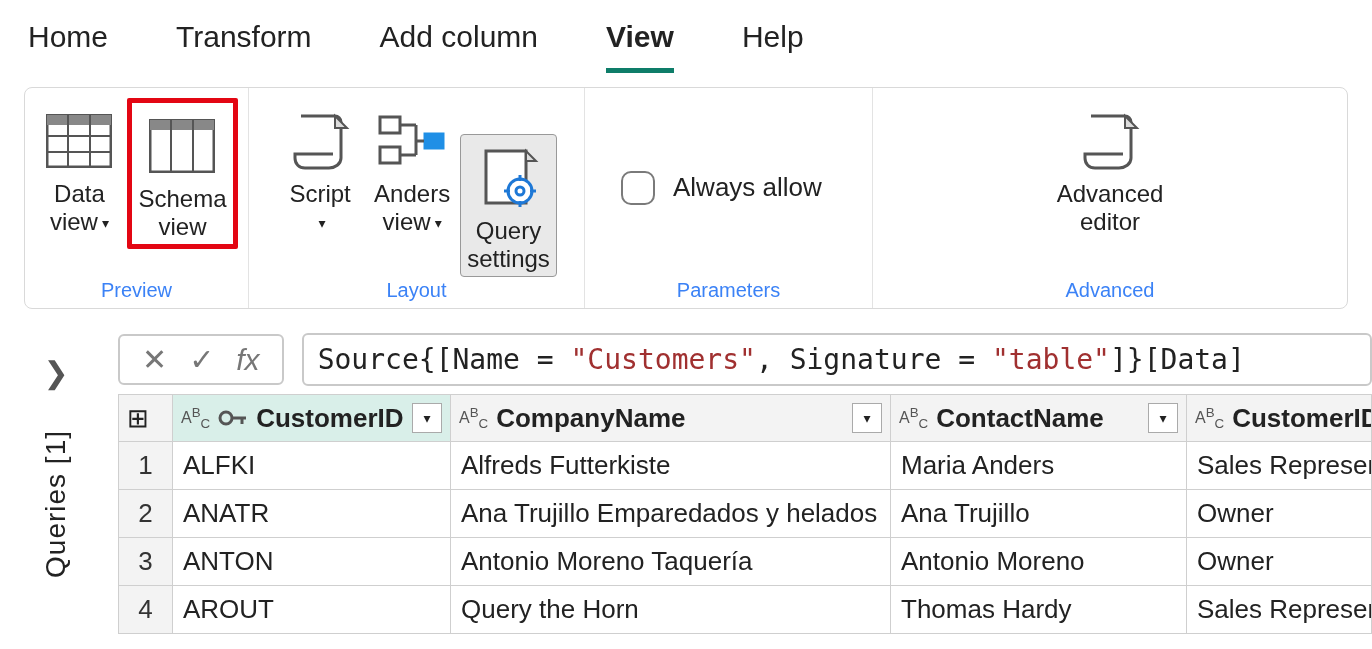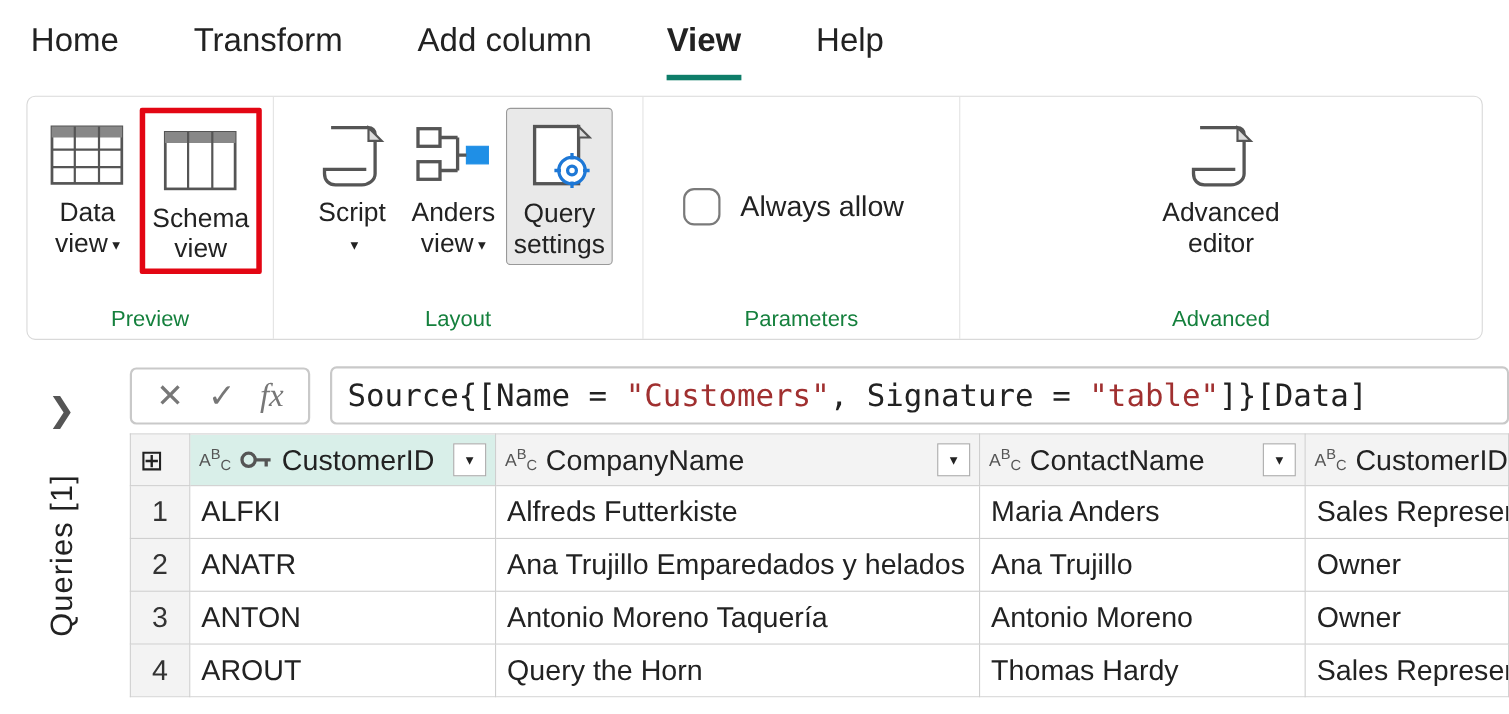--- a/index.html
+++ b/index.html
@@ -45,21 +45,21 @@
   }
   .group:last-child { border-right: none; }
   .group-buttons {
     display: flex;
     flex: 1;
     align-items: flex-start;
     gap: 4px;
   }
   .group-label {
     font-size: 20px;
-    color: #15803d;
+    color: #3b82f6;
     padding-top: 2px;
   }
   .rbtn {
     display: flex;
     flex-direction: column;
     align-items: center;
     justify-content: flex-start;
     padding: 4px 6px;
     border-radius: 4px;
     cursor: pointer;
@@ -69,21 +69,21 @@
     font-size: 24px;
   }
   .rbtn .icon-slot {
     height: 78px;
     display: flex;
     align-items: center;
     justify-content: center;
   }
   .rbtn .line { display: block; white-space: nowrap; }
   .highlight-red { border: 5px solid #e30613; border-radius: 2px; }
-  .selected { background: #e9e9e9; border: 1px solid #999; }
+  .selected { background: #e9e9e9; border: 1px solid #999; margin-top: 36px; }
   .chev { font-size: 14px; margin-left: 4px; display:inline-block; vertical-align: middle;}
 
   
   .param-row { display:flex; align-items:center; height:100%; padding: 0 28px; gap: 18px; }
   .ck {
     width: 34px; height: 34px;
     border: 2px solid #7a7a7a;
     border-radius: 10px;
   }
 
@@ -119,21 +119,21 @@
   }
   .fbar-controls {
     display:flex;
     align-items:center;
     gap: 22px;
     border: 2px solid #c9c9c9;
     border-radius: 6px;
     padding: 6px 22px;
   }
   .fbar-controls span { color:#777; font-size: 30px; cursor:pointer; }
-  .fx { font-style: italic; font-family: Liberation Serif, serif; font-size: 32px; color:#333; }
+  .fx { font-style: italic; font-family: Liberation Sans, sans-serif; font-size: 32px; color:#333; }
   .formula {
     flex:1;
     border: 2px solid #c9c9c9;
     border-radius: 6px;
     padding: 8px 14px;
     font-family: Consolas, monospace;
     font-size: 28px;
     white-space: nowrap;
     overflow: hidden;
   }
@@ -159,21 +159,21 @@
     font-weight: 400;
     padding: 0;
   }
   .th-inner {
     display:flex;
     align-items:center;
     height: 46px;
     padding: 0 8px;
     gap: 8px;
   }
-  .th-inner .col-label { flex:1; font-weight: 400; }
+  .th-inner .col-label { flex:1; font-weight: 700; }
   .th-first { background: #d9efe9 !important; }
   .dd {
     width: 30px; height: 30px;
     border: 1px solid #aaa;
     display:flex; align-items:center; justify-content:center;
     font-size: 14px;
     background:#fff;
     cursor:pointer;
   }
   .rownum {

